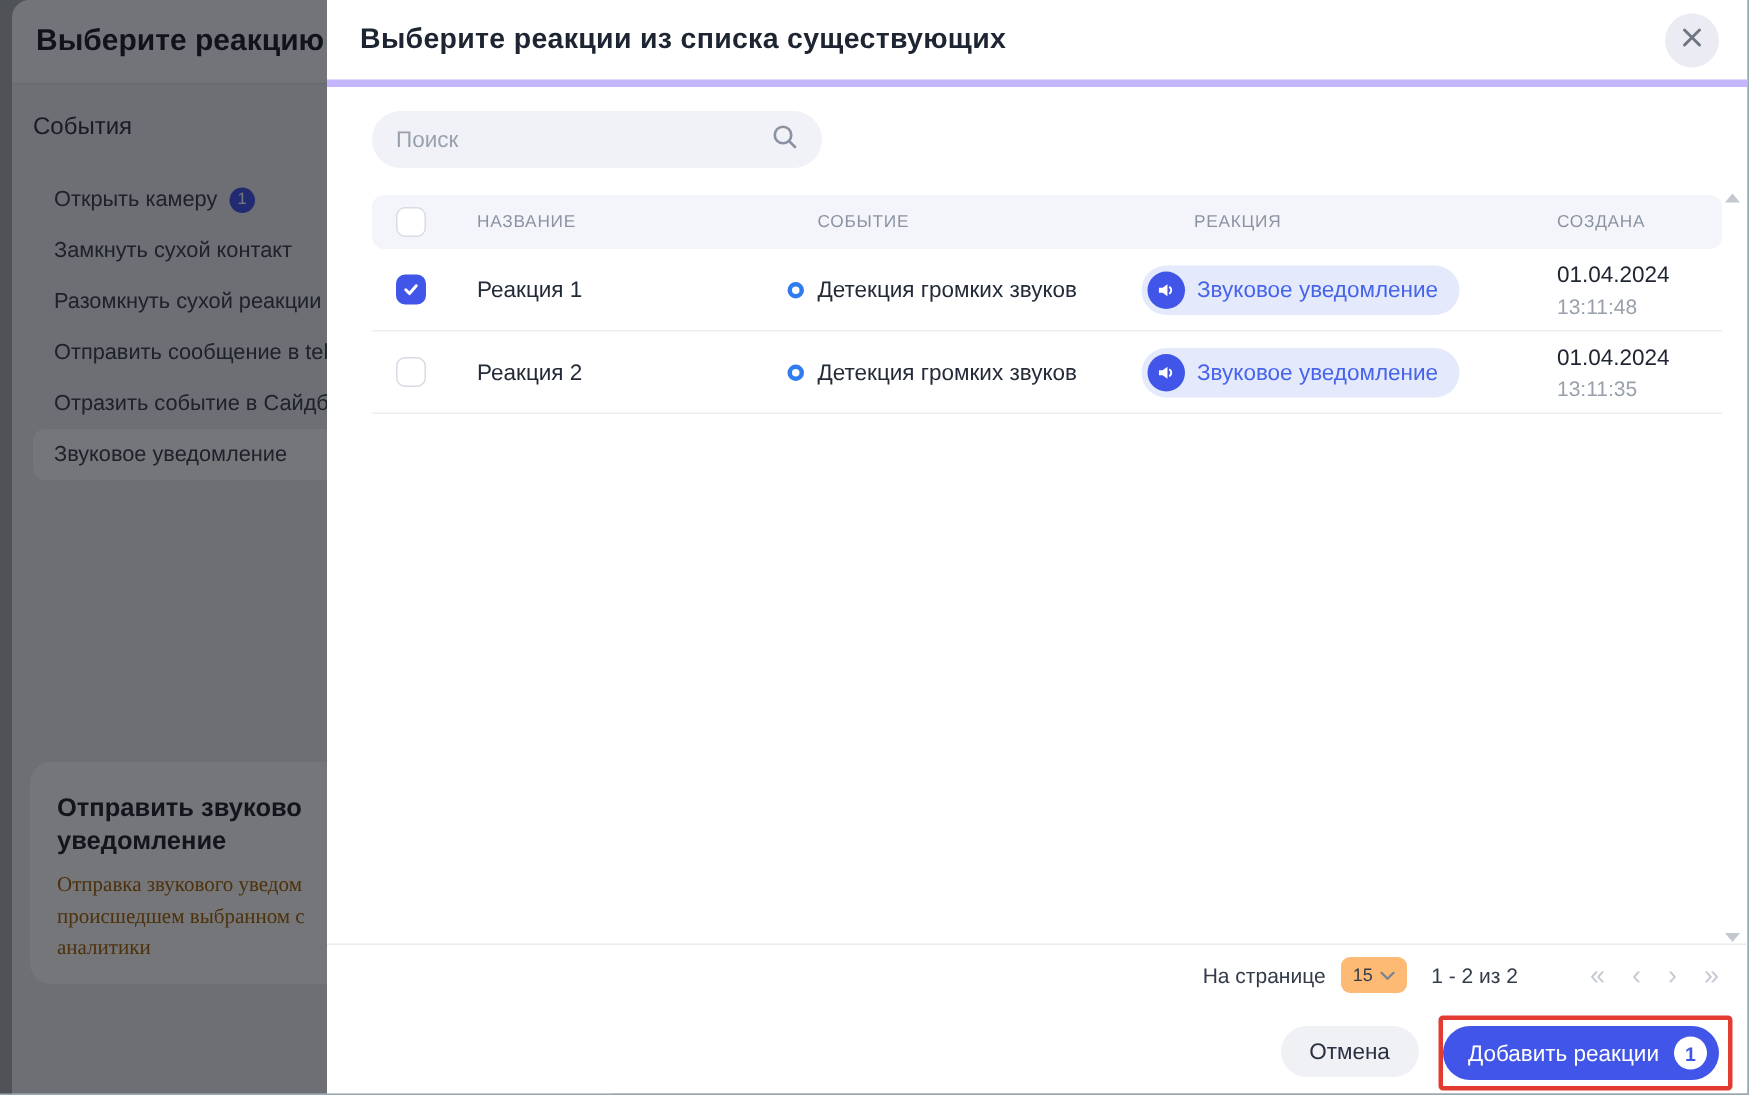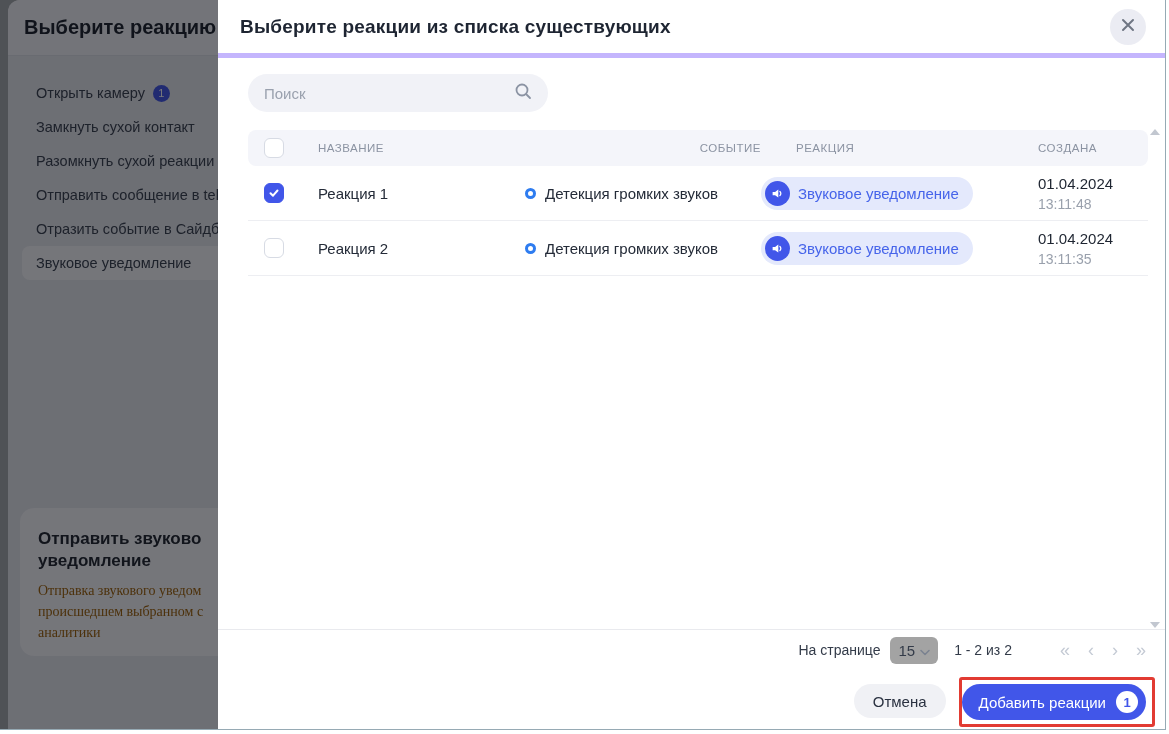--- a/index.html
+++ b/index.html
@@ -47,21 +47,21 @@
   .search-box { width:300px; height:38px; background:#F1F2F7; border-radius:19px;
                 display:flex; align-items:center; padding:0 16px; margin-bottom:18px; }
   .search-box input { flex:1; border:none; outline:none; background:transparent;
                       font-size:15px; color:#39404E; font-family:"Liberation Sans",sans-serif; }
   .search-box input::placeholder { color:#9AA1AE; }
 
   .tgrid { display:grid; grid-template-columns:52px 225px 236px 277px 118px; align-items:center; }
   .thead { height:36px; background:#F4F5FA; border-radius:8px; color:#8B93A2;
            font-size:11.5px; letter-spacing:0.5px; }
   .th { white-space:nowrap; }
-  .th.c-name { padding-left:18px; } .th.c-event { padding-left:20px;text-align:right; }
+  .th.c-name { padding-left:18px; } .th.c-event { padding-left:20px; }
   .th.c-react { padding-left:35px; }
   .trow { height:55px; border-bottom:1px solid #EDEEF2; font-size:15px; color:#242B38; }
   .cell-check { display:flex; justify-content:center; }
   .checkbox { width:20px; height:20px; border-radius:6px; border:1.5px solid #D7DBE4;
               background:#fff; display:flex; align-items:center; justify-content:center; cursor:pointer; }
   .checkbox.checked { background:#4156E9; border-color:#4156E9; }
   .cell-name { padding-left:18px; }
   .cell-event { display:flex; align-items:center; gap:9px; }
   .event-ring { width:11px; height:11px; border:3px solid #2E7CF0; border-radius:50%;
                 background:#fff; flex:0 0 11px; }
@@ -71,22 +71,22 @@
                 display:flex; align-items:center; justify-content:center; }
   .badge-pill .blabel { color:#4664EA; font-size:15px; white-space:nowrap; }
   .cell-date .d1 { color:#1E2531; font-size:15px; line-height:21px; }
   .cell-date .d2 { color:#99A0AC; font-size:14px; line-height:20px; }
 
   
   .modal-footer { flex:0 0 101px; border-top:1px solid #E9EAEE; }
   .pag-row { height:40px; display:flex; align-items:center; justify-content:flex-end;
              padding-right:16px; font-size:14px; color:#333B49; }
   .pp-label { margin-right:10px; }
-  .pp-select { display:inline-flex; align-items:center; gap:5px; background:#a3a3a3;
-               border:none; border-radius:6px; padding:5px 8px; font-size:15px;
+  .pp-select { display:inline-flex; align-items:center; gap:5px; background:#fdba74;
+               border:none; border-radius:6px; padding:5px 8px; font-size:12px;
                color:#333B49; cursor:pointer; font-family:"Liberation Sans",sans-serif; }
   .pp-range { margin:0 44px 0 16px; }
   .pag-arrows { display:flex; align-items:center; gap:10px; }
   .pag-arrow { font-size:18px; color:#C4CAD4; background:none; border:none;
                padding:0 4px; cursor:pointer; line-height:1; }
   .btn-row { height:60px; display:flex; align-items:flex-start; justify-content:flex-end;
              gap:16px; padding:14px 20px 0 0; }
   .btn-cancel { height:34px; padding:0 19px; border:none; border-radius:17px;
                 background:#F0F1F5; color:#2A3140; font-size:15px; cursor:pointer;
                 font-family:"Liberation Sans",sans-serif; }
@@ -110,20 +110,21 @@
 <body>
 
 <div class="app">
   <div class="window">
 
     <div class="bg-dialog">
       <div class="bg-header">
         <div class="bg-title">Выберите реакцию н</div>
       </div>
       <div class="bg-body">
+        <div class="bg-section-label">События</div>
         <ul class="bg-items">
           <li class="bg-item">
             <span>Открыть камеру</span>
             <span class="bg-item-badge">1</span>
           </li>
           <li class="bg-item">
             <span>Замкнуть сухой контакт</span>
           </li>
           <li class="bg-item">
             <span>Разомкнуть сухой реакции</span>

